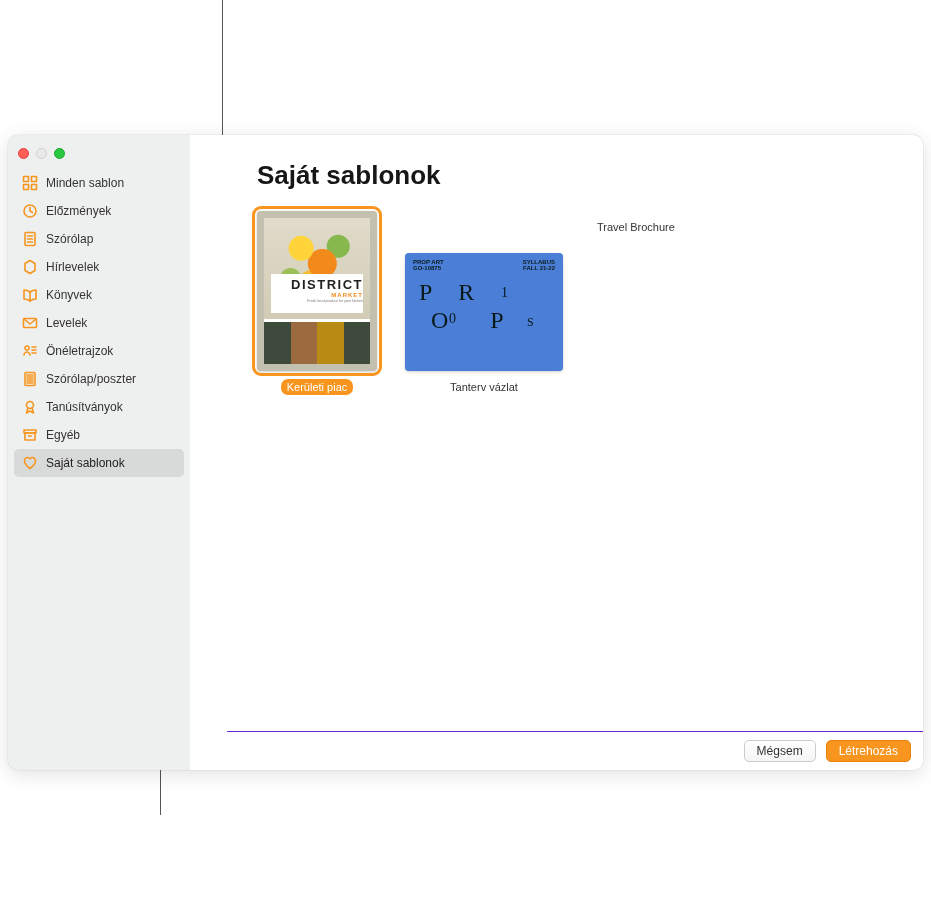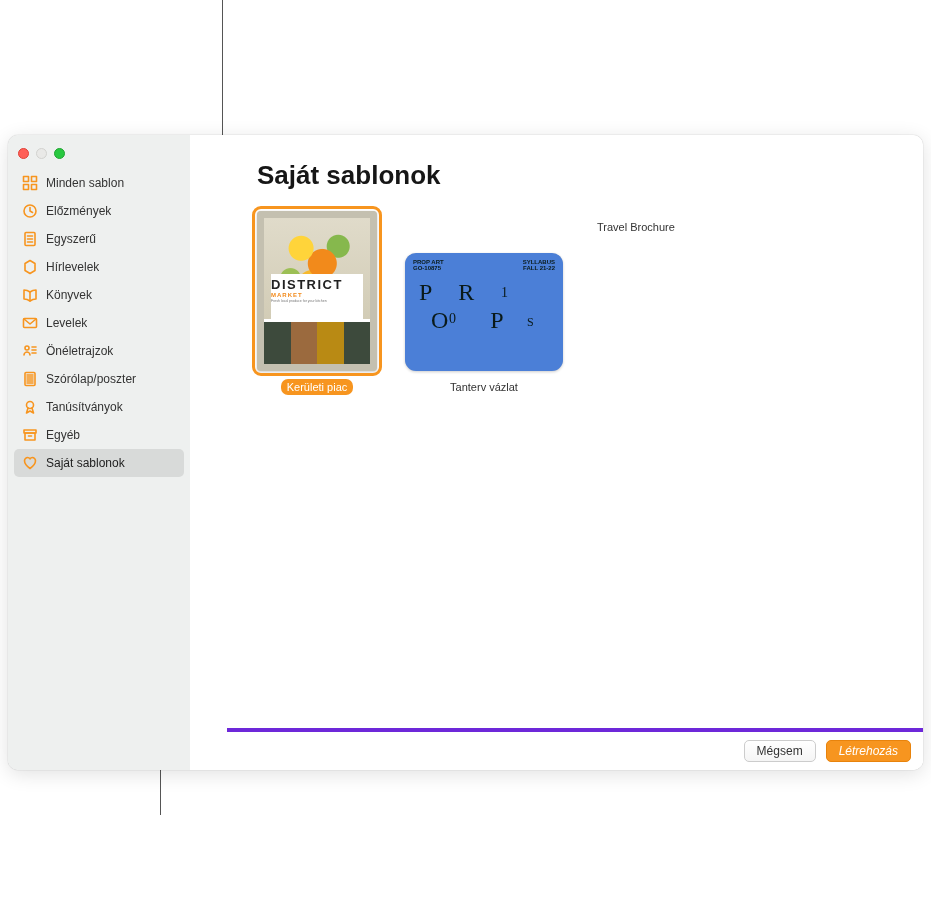--- a/index.html
+++ b/index.html
@@ -116,71 +116,70 @@
     color:#333;
   }
   .thumb {
     border-radius: 4px;
     background:#ccc;
     overflow: hidden;
     position: relative;
     box-shadow: 0 1px 3px rgba(0,0,0,0.2);
   }
   .thumb.portrait { width:120px; height:160px; }
-  .thumb.land { width:158px; height:118px; margin-top:42px;border-radius:11px; }
+  .thumb.land { width:158px; height:118px; margin-top:42px; }
   .thumb.sel {
     outline: 3px solid #f7951f;
     outline-offset: 2px;
   }
   .tpl .cap {
     margin-top: 8px;
     padding: 2px 6px;
     border-radius: 7px;
   }
   .tpl.sel .cap {
     background:#f7951f;
     color:#fff;
   }
   .footer {
-    border-top: 4px solid #6d28d9;
+    border-top: 1px solid #6d28d9;
     padding: 8px 12px;
     display:flex;
     justify-content: flex-end;
     gap: 10px;
     background:#fff;
   }
   .btn {
     font-size: 12px;
     padding: 3px 12px;
     border-radius: 5px;
     border:1px solid #ccc;
     background: linear-gradient(#fff,#f5f5f5);
     color:#333;
     cursor: default;
   }
   .btn.primary {
     background:#f7951f;
     border-color:#e8830c;
     color:#fff;
     font-weight:500;
-    font-style:italic;
   }
   
   .t1-bg { width:100%; height:100%; background:#c4c0b0; }
   .t1-frame{ position:absolute; inset:7px; background:#fff; }
   .t1-img { position:absolute; top:7px; left:7px; right:7px; bottom:52px;
             background:
               radial-gradient(circle at 35% 30%, #ffd43a 0 12px, transparent 13px),
               radial-gradient(circle at 55% 45%, #f28a1b 0 14px, transparent 15px),
               radial-gradient(circle at 70% 28%, #86b84d 0 11px, transparent 12px),
               radial-gradient(circle at 45% 65%, #f7b92c 0 13px, transparent 14px),
               radial-gradient(circle at 25% 60%, #9cbf55 0 10px, transparent 11px),
               linear-gradient(180deg,#e0dbca,#d2ccb6);
           }
-  .t1-band{ position:absolute; left:14px; right:14px; top:63px; background:#fff; text-align:left; padding:3px 0 18px;}
+  .t1-band{ position:absolute; left:14px; right:14px; top:63px; background:#fff; text-align:right; padding:3px 0 10px;}
   .t1-band .d{ font-weight:800; font-size:13px; letter-spacing:1.5px; color:#222;}
   .t1-band .m{ font-weight:800; font-size:6px; letter-spacing:1px; color:#f28a1b;}
   .t1-band .s{ font-size:3.5px; color:#777; margin-top:1px;}
   .t1-bar { position:absolute; left:7px; right:7px; bottom:7px; height:42px;
             display:flex; }
   .t1-bar div{ flex:1; }
   .t1-b1{background:#3d4a3c;} .t1-b2{background:#9b6a3e;}
   .t1-b3{background:#b98a14;} .t1-b4{background:#3d4a3c;}
 
   
@@ -244,21 +243,21 @@
         </div>
         <div class="side-item">
           <span class="ic">
             <svg width="16" height="16" viewBox="0 0 16 16" fill="none" stroke="#f7951f" stroke-width="1.6" stroke-linecap="round" stroke-linejoin="round">
               <rect x="3" y="1.5" width="10" height="13" rx="1"></rect>
               <line x1="5.5" y1="5" x2="10.5" y2="5"></line>
               <line x1="5.5" y1="8" x2="10.5" y2="8"></line>
               <line x1="5.5" y1="11" x2="10.5" y2="11"></line>
             </svg>
           </span>
-          <span class="lbl">Egyszerű</span>
+          <span class="lbl">Szórólap</span>
         </div>
         <div class="side-item">
           <span class="ic">
             <svg width="16" height="16" viewBox="0 0 16 16" fill="none" stroke="#f7951f" stroke-width="1.6" stroke-linecap="round" stroke-linejoin="round">
               <polygon points="8,1.5 13,4.5 13,11.5 8,14.5 3,11.5 3,4.5"></polygon>
             </svg>
           </span>
           <span class="lbl">Hírlevelek</span>
         </div>
         <div class="side-item">

